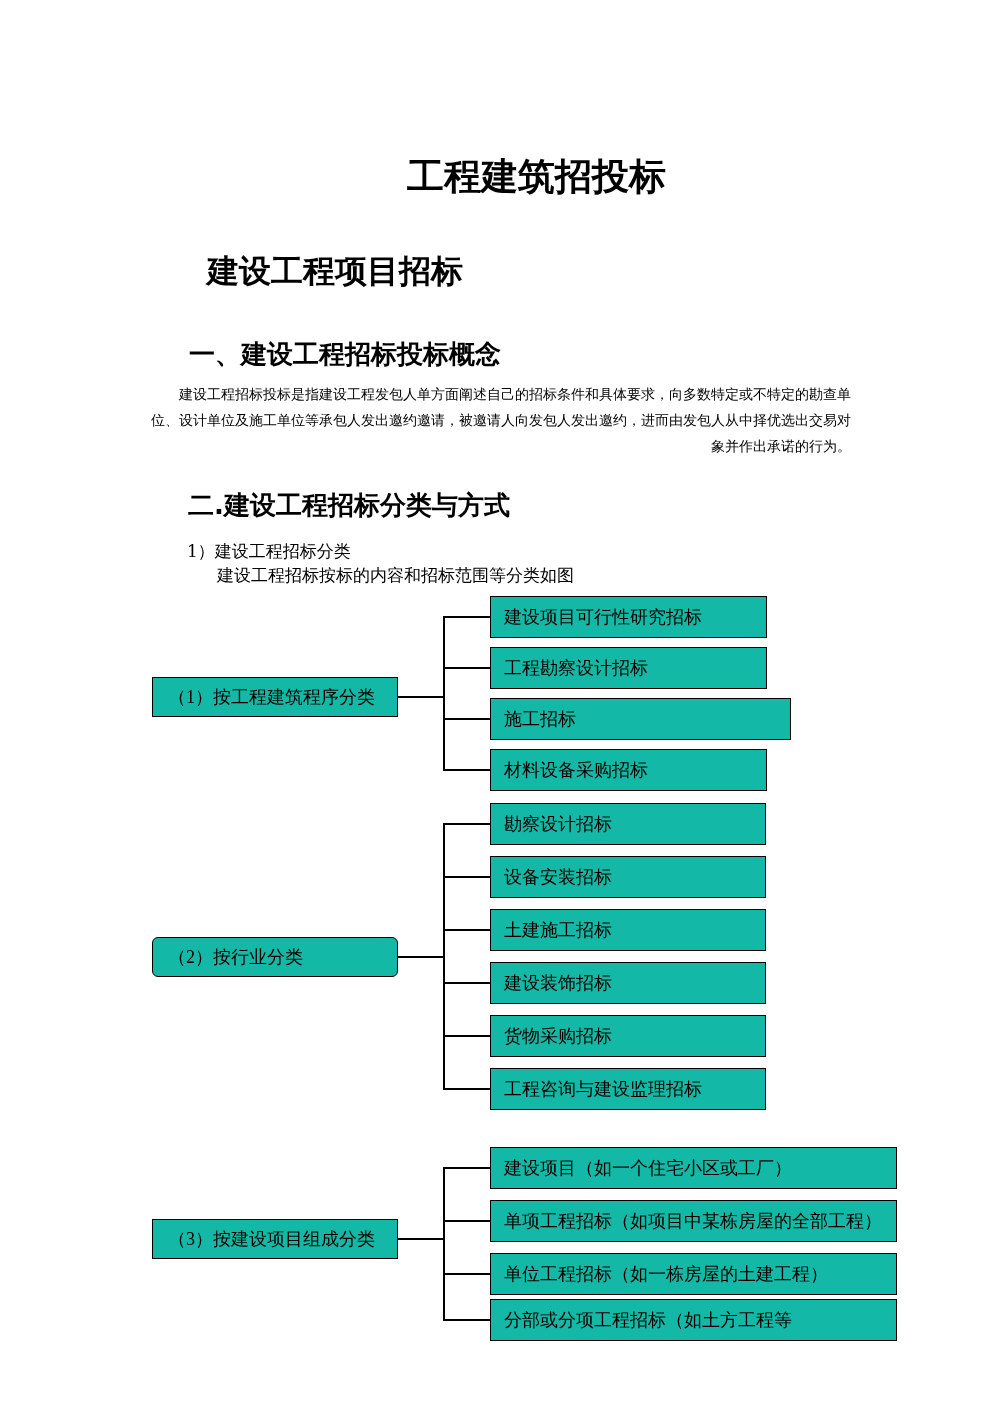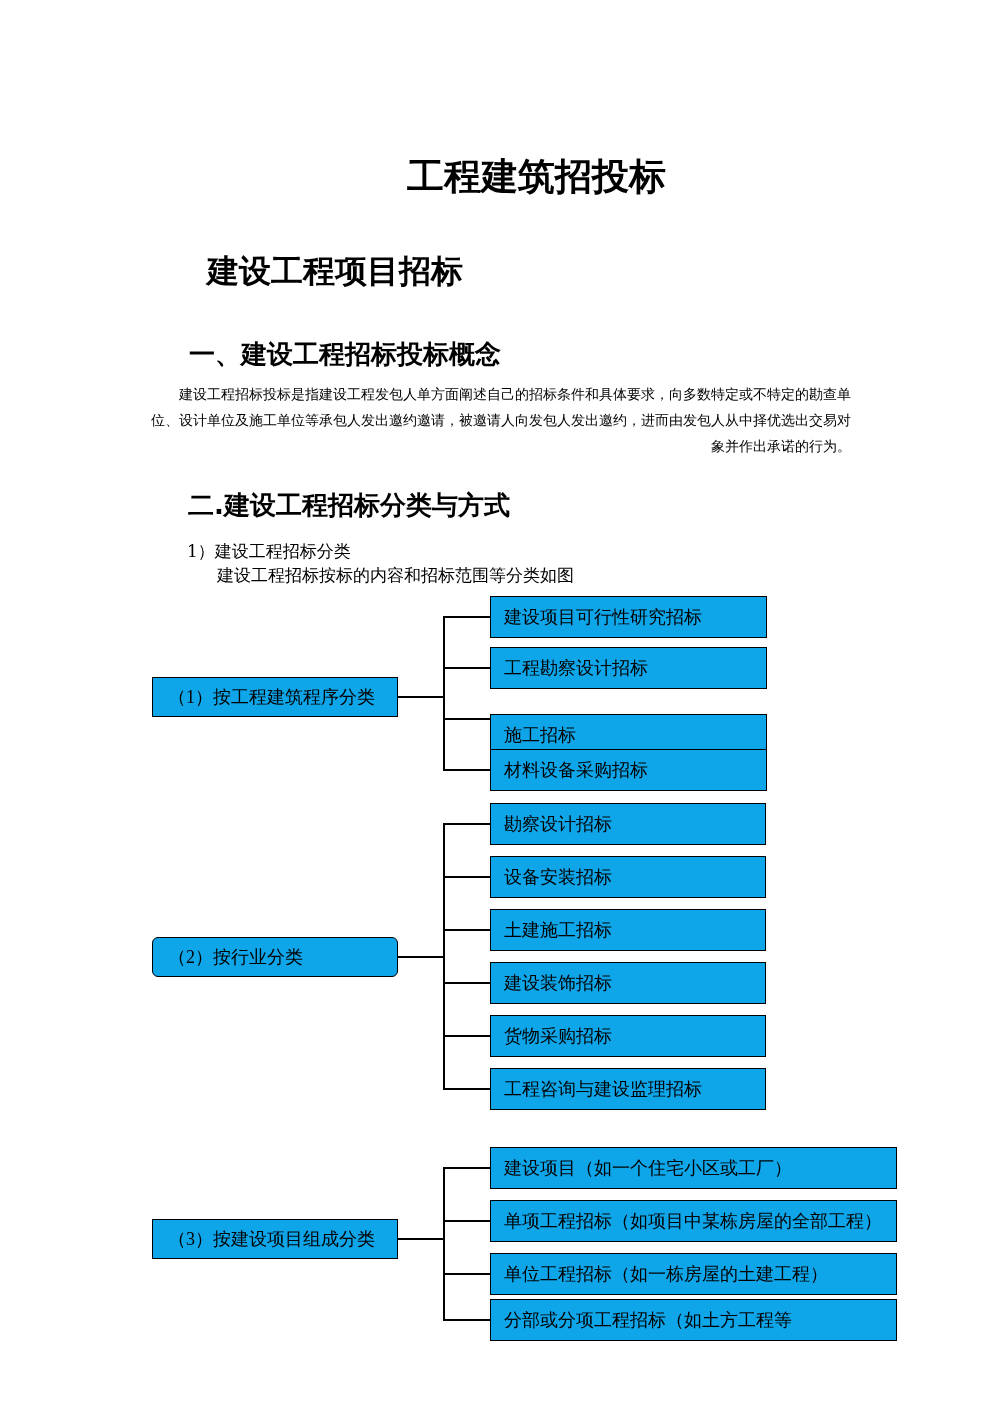--- a/index.html
+++ b/index.html
@@ -11,21 +11,21 @@
   .doc-subtitle{left:167px;top:250px;font-size:32px;font-weight:bold;line-height:42px;}
   .sec-heading{font-family:"DejaVu Sans",sans-serif;font-size:26px;font-weight:bold;line-height:30px;}
   #sec1-heading{left:149px;top:339px;}
   #sec2-heading{left:148px;top:490px;}
   .body-par{position:absolute;left:147px;top:381px;width:704px;
             font-size:14px;line-height:26px;text-indent:2em;white-space:normal;text-align:right;}
   .sub-line{font-size:17px;line-height:20px;}
   #sub-item{left:147px;top:541px;}
   #diagram-caption{left:177px;top:565px;}
   #diagram{position:absolute;left:0;top:0;width:993px;height:1404px;}
-  .dbox{position:absolute;box-sizing:border-box;border:1.5px solid #000;background:#0ea5e9;
+  .dbox{position:absolute;box-sizing:border-box;border:1.5px solid #000;background:#14b8a6;
         display:flex;align-items:center;padding-left:13px;font-size:18px;
         font-family:"DejaVu Serif",serif;white-space:nowrap;overflow:visible;}
   .catbox{padding-left:15px;font-family:Liberation Serif, serif;}
   .line{position:absolute;background:#000;}
 </style>
 </head>
 <body>
 
 <div id="page">
   <div class="abs doc-title">工程建筑招投标</div>
@@ -44,21 +44,21 @@
 
   <div id="diagram">
       <div class="dbox catbox" style="left: 152px; top: 677px; width: 246px; height: 40px;">（1）按工程建筑程序分类</div>
       <div class="line" style="left: 398px; top: 696px; width: 45px; height: 2px;"></div>
       <div class="line" style="left: 443px; top: 616px; width: 2px; height: 155px;"></div>
       <div class="line" style="left: 443px; top: 616px; width: 47px; height: 2px;"></div>
       <div class="dbox" style="left: 490px; top: 596px; width: 277px; height: 42px;">建设项目可行性研究招标</div>
       <div class="line" style="left: 443px; top: 667px; width: 47px; height: 2px;"></div>
       <div class="dbox" style="left: 490px; top: 647px; width: 277px; height: 42px;">工程勘察设计招标</div>
       <div class="line" style="left: 443px; top: 718px; width: 47px; height: 2px;"></div>
-      <div class="dbox" style="left: 490px; top: 698px; width: 277px; height: 42px; margin-top: 16px;">施工招标</div>
+      <div class="dbox" style="left: 490px; top: 698px; width: 301px; height: 42px;">施工招标</div>
       <div class="line" style="left: 443px; top: 769px; width: 47px; height: 2px;"></div>
       <div class="dbox" style="left: 490px; top: 749px; width: 277px; height: 42px;">材料设备采购招标</div>
       <div class="dbox catbox" style="left: 152px; top: 937px; width: 246px; height: 40px; border-radius: 6px;">（2）按行业分类</div>
       <div class="line" style="left: 398px; top: 956px; width: 45px; height: 2px;"></div>
       <div class="line" style="left: 443px; top: 823px; width: 2px; height: 267px;"></div>
       <div class="line" style="left: 443px; top: 823px; width: 47px; height: 2px;"></div>
       <div class="dbox" style="left: 490px; top: 803px; width: 276px; height: 42px;">勘察设计招标</div>
       <div class="line" style="left: 443px; top: 876px; width: 47px; height: 2px;"></div>
       <div class="dbox" style="left: 490px; top: 856px; width: 276px; height: 42px;">设备安装招标</div>
       <div class="line" style="left: 443px; top: 929px; width: 47px; height: 2px;"></div>

